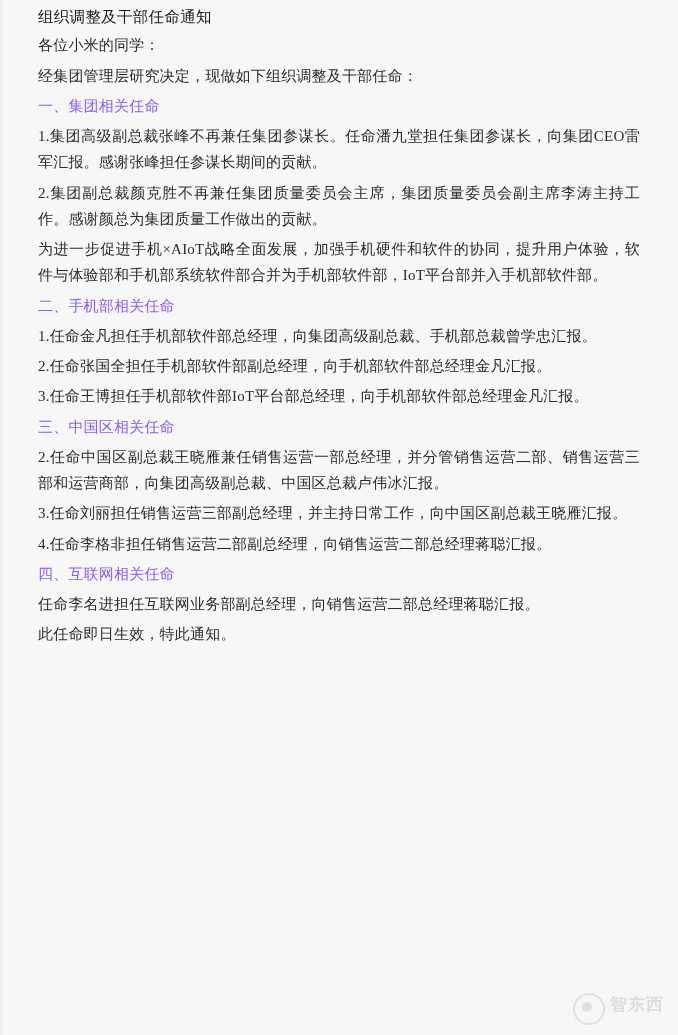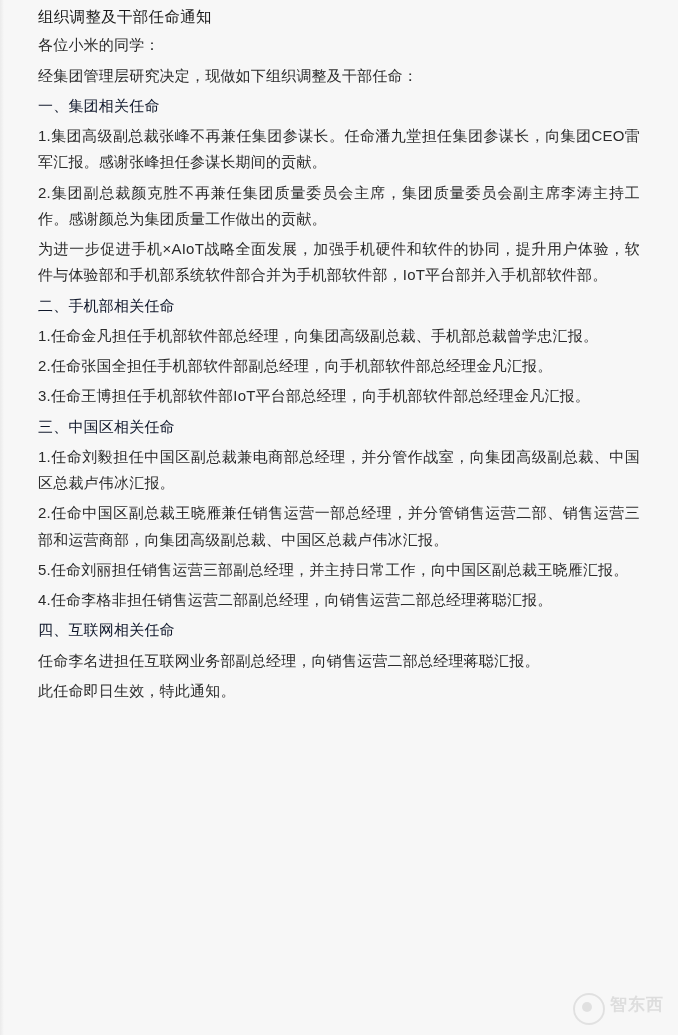--- a/index.html
+++ b/index.html
@@ -13,39 +13,40 @@
     font-family: "Liberation Sans", "DejaVu Sans", sans-serif;
     overflow: hidden;
   }
   .page {
     position: relative;
     width: 678px;
     height: 1035px;
     background: #f7f7f7;
     box-sizing: border-box;
     padding: 0 38px 0 38px;
+    font-family: Liberation Serif, serif;
   }
   .doc-title {
     font-size: 15.5px;
     color: #1a1a1a;
     font-weight: 400;
     line-height: 1.5;
     padding-top: 5px;
     letter-spacing: 0.3px;
   }
   .para {
     font-size: 15px;
     color: #2b2b2b;
     line-height: 1.75;
     margin-top: 4px;
     letter-spacing: 0.2px;
     text-align: justify;
   }
   .para.heading {
-    color: #0f172a;
+    color: #8b5cf6;
   }
   .watermark {
     position: absolute;
     right: 14px;
     bottom: 6px;
     width: 120px;
     height: 36px;
     opacity: 0.55;
     display: flex;
     justify-content: flex-end;
@@ -96,23 +97,22 @@
   <div class="para">经集团管理层研究决定，现做如下组织调整及干部任命：</div>
   <div class="para heading">一、集团相关任命</div>
   <div class="para">1.集团高级副总裁张峰不再兼任集团参谋长。任命潘九堂担任集团参谋长，向集团CEO雷军汇报。感谢张峰担任参谋长期间的贡献。</div>
   <div class="para">2.集团副总裁颜克胜不再兼任集团质量委员会主席，集团质量委员会副主席李涛主持工作。感谢颜总为集团质量工作做出的贡献。</div>
   <div class="para">为进一步促进手机×AIoT战略全面发展，加强手机硬件和软件的协同，提升用户体验，软件与体验部和手机部系统软件部合并为手机部软件部，IoT平台部并入手机部软件部。</div>
   <div class="para heading">二、手机部相关任命</div>
   <div class="para">1.任命金凡担任手机部软件部总经理，向集团高级副总裁、手机部总裁曾学忠汇报。</div>
   <div class="para">2.任命张国全担任手机部软件部副总经理，向手机部软件部总经理金凡汇报。</div>
   <div class="para">3.任命王博担任手机部软件部IoT平台部总经理，向手机部软件部总经理金凡汇报。</div>
   <div class="para heading">三、中国区相关任命</div>
-  <div class="para">1.任命刘毅担任中国区副总裁兼电商部总经理，并分管作战室，向集团高级副总裁、中国区总裁卢伟冰汇报。</div>
   <div class="para">2.任命中国区副总裁王晓雁兼任销售运营一部总经理，并分管销售运营二部、销售运营三部和运营商部，向集团高级副总裁、中国区总裁卢伟冰汇报。</div>
-  <div class="para">5.任命刘丽担任销售运营三部副总经理，并主持日常工作，向中国区副总裁王晓雁汇报。</div>
+  <div class="para">3.任命刘丽担任销售运营三部副总经理，并主持日常工作，向中国区副总裁王晓雁汇报。</div>
   <div class="para">4.任命李格非担任销售运营二部副总经理，向销售运营二部总经理蒋聪汇报。</div>
   <div class="para heading">四、互联网相关任命</div>
   <div class="para">任命李名进担任互联网业务部副总经理，向销售运营二部总经理蒋聪汇报。</div>
   <div class="para">此任命即日生效，特此通知。</div>
 
   <div class="watermark">
     <div class="wm-mark"></div>
     <div class="wm-text">智东西</div>
   </div>
 </div>

